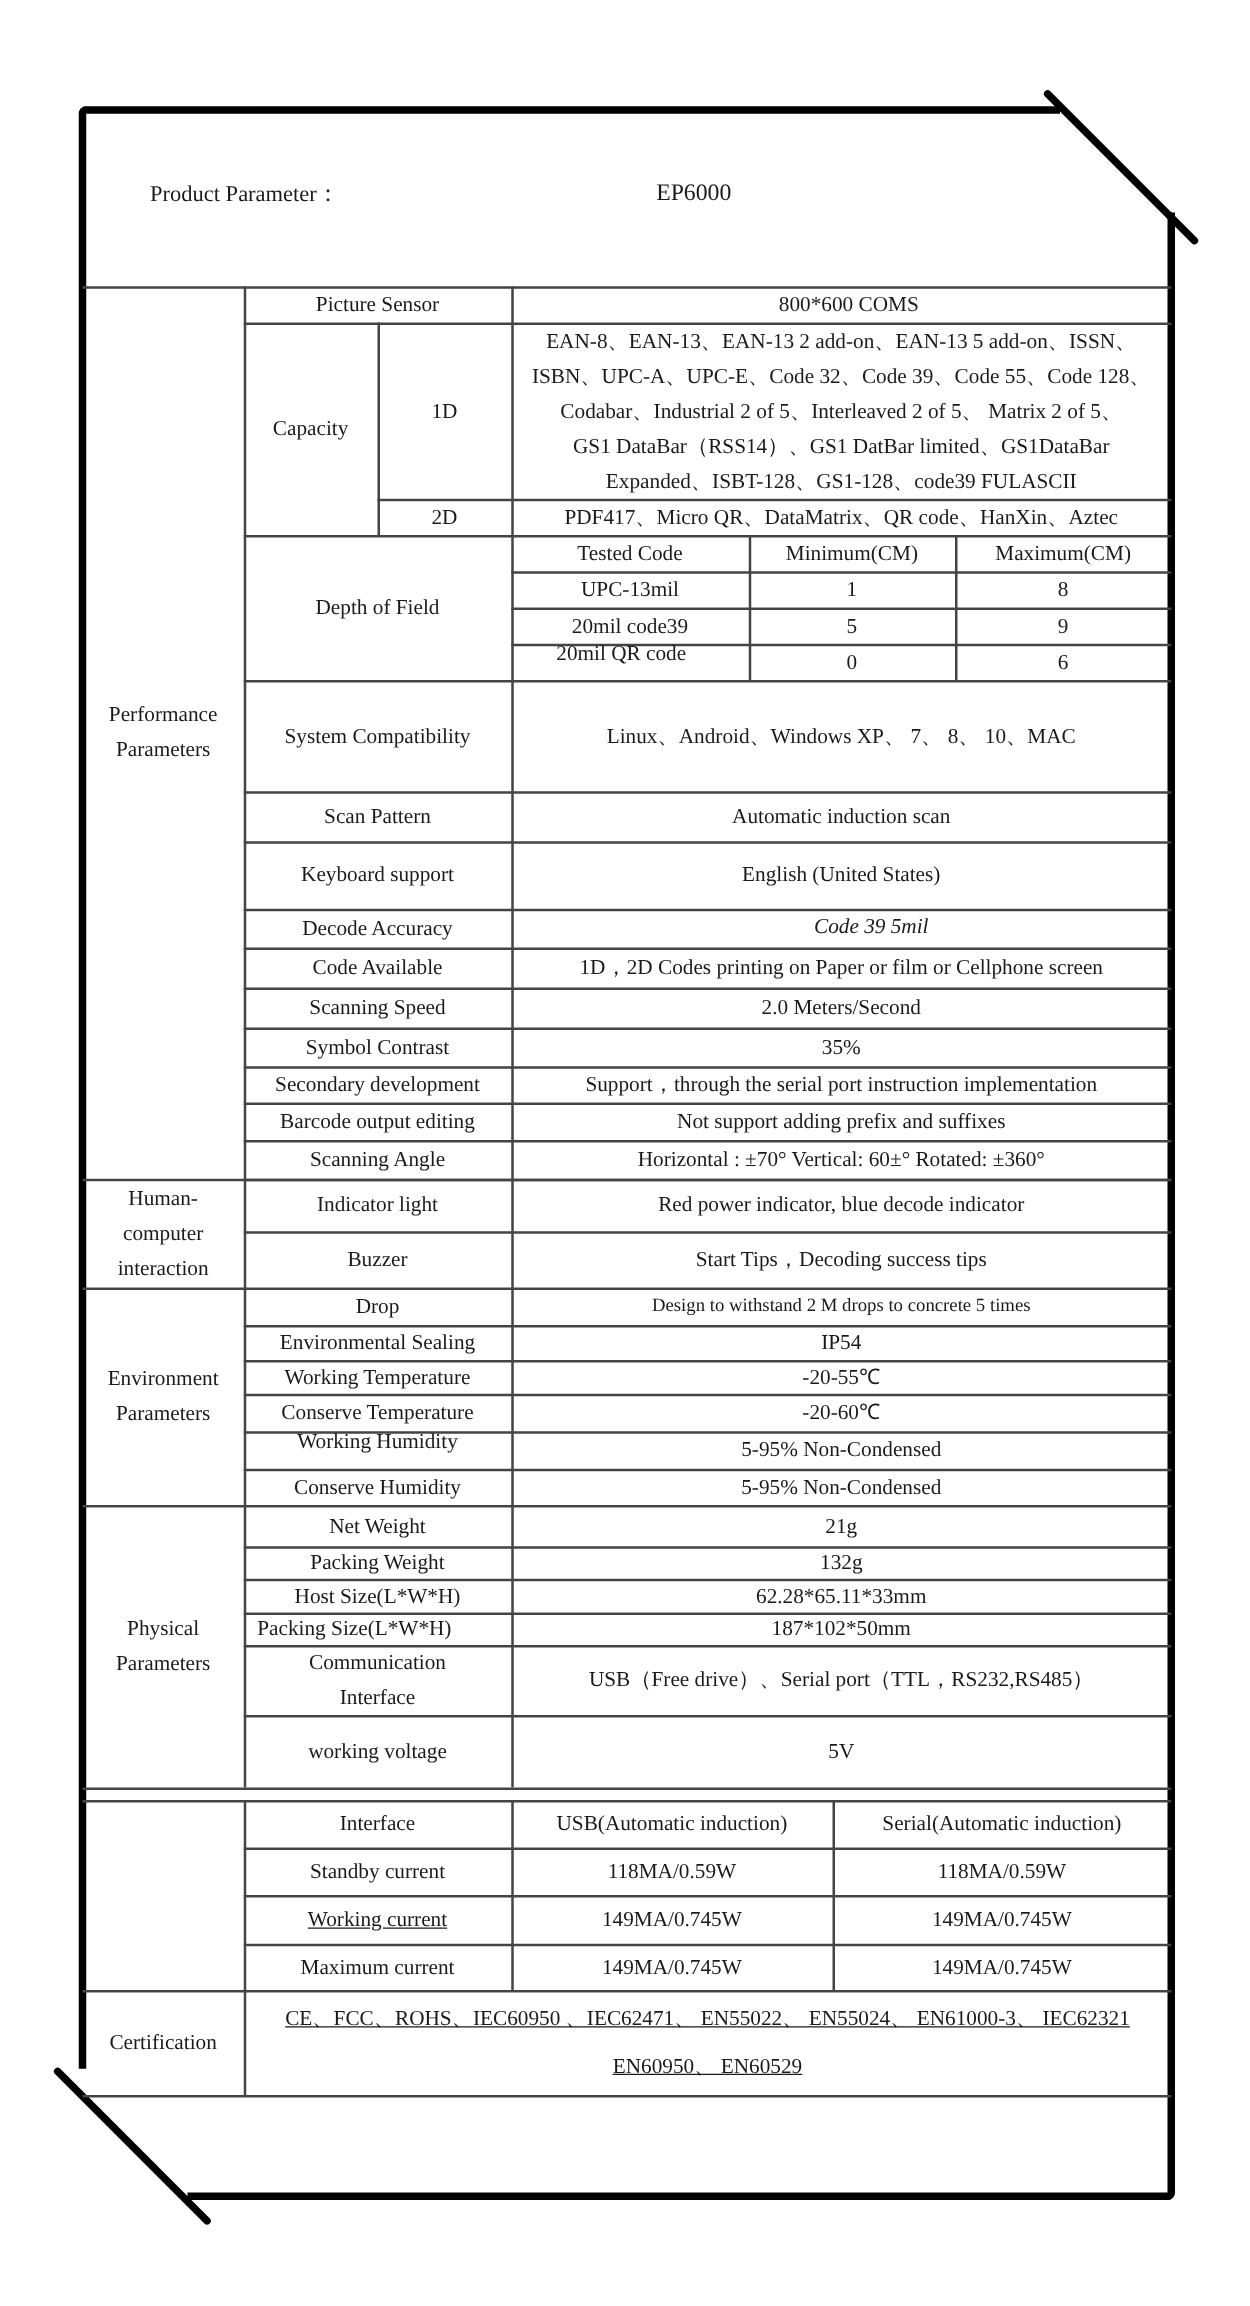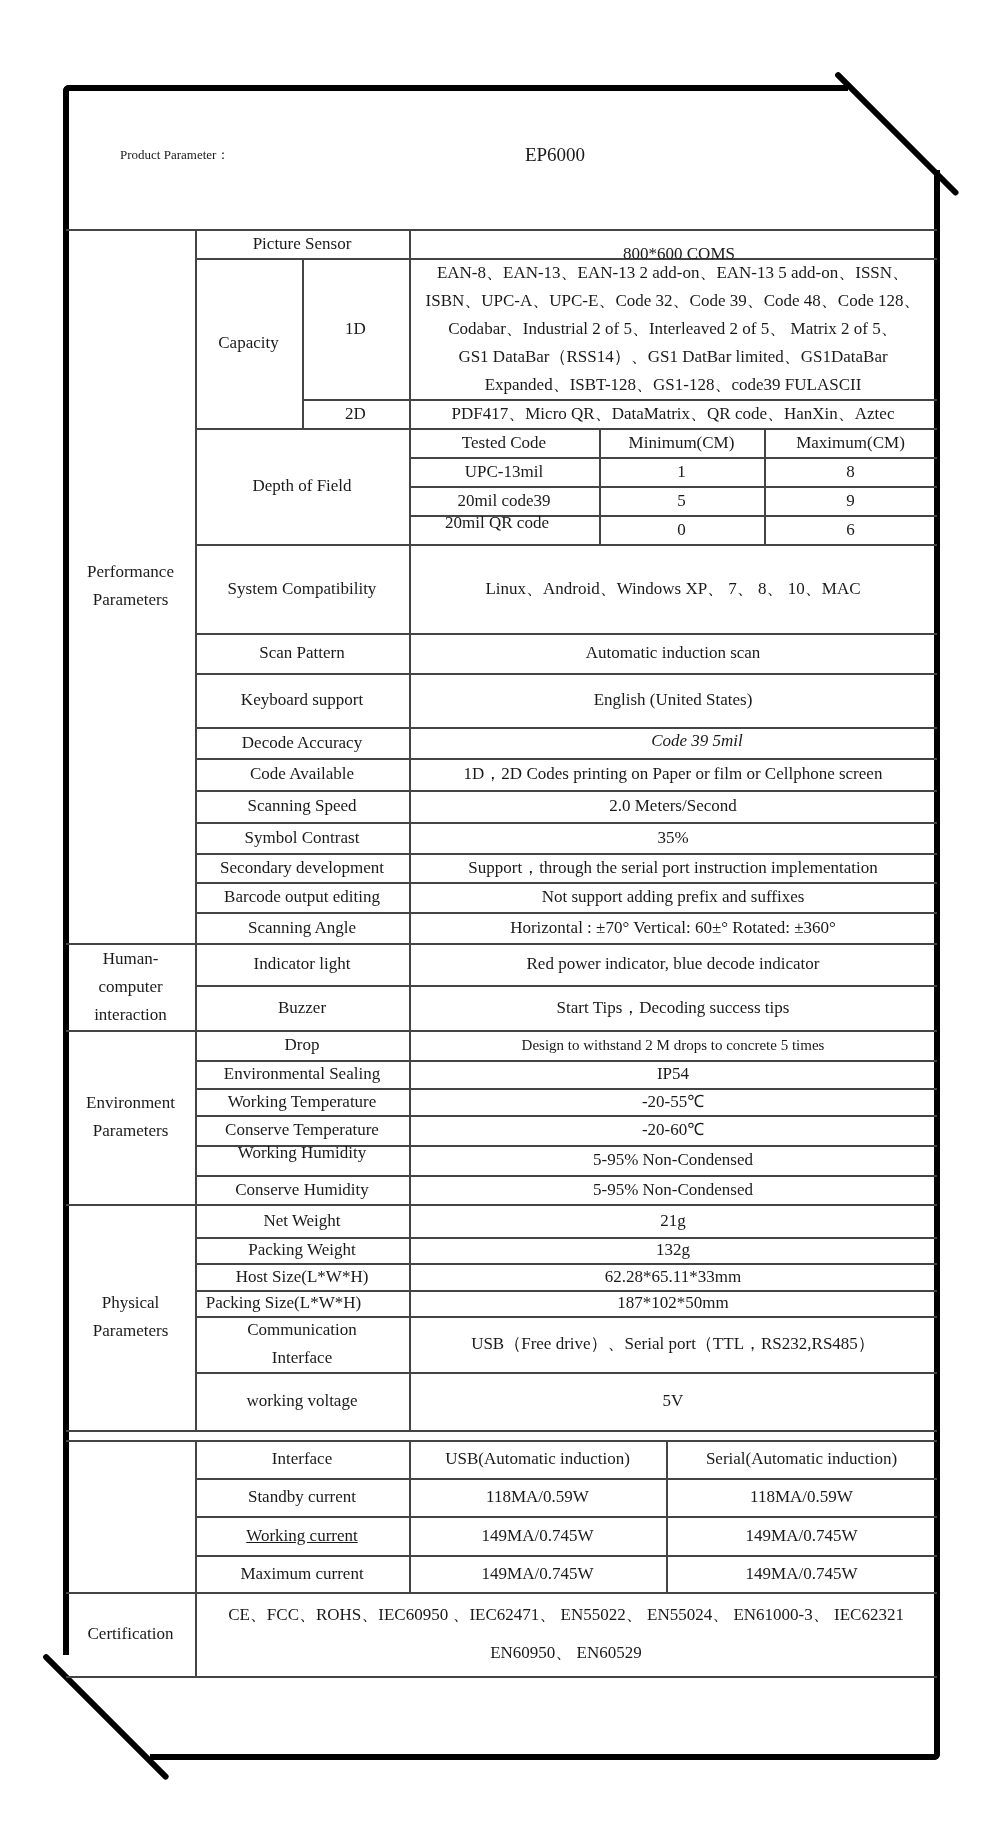--- a/index.html
+++ b/index.html
@@ -13,36 +13,36 @@
 </head>
 <body>
 
 <div class="frame" style="left:63px;top:85px;width:785px;height:6px;border-radius:6px 0 0 0"></div>
 <div class="frame" style="left:63px;top:85px;width:6px;height:1570px;border-radius:6px 0 0 0"></div>
 <div class="frame" style="left:934px;top:170px;width:6px;height:1590px;border-radius:0 0 6px 0"></div>
 <div class="frame" style="left:150px;top:1754px;width:790px;height:6px;border-radius:0 0 6px 0"></div>
 <div class="diag" style="left:836px;top:70px;width:172px;transform:rotate(45deg)"></div>
 <div class="diag" style="left:44px;top:1652px;width:175px;transform:rotate(45deg)"></div>
 
-<div class="t" style="left:120px;top:140px;width:200px;height:30px;justify-content:flex-start;font-size:13px">Product Parameter：</div>
+<div class="t" style="left:120px;top:140px;width:200px;height:30px;justify-content:flex-start;font-size:18px">Product Parameter：</div>
 <div class="t" style="left:480px;top:140px;width:150px;height:30px;font-size:19px">EP6000</div>
 
 <div id="grid">
     <div class="hl" style="left: 66px; top: 229px; width: 871px;"></div>
     <div class="vl" style="left: 195px; top: 229px; height: 1201px;"></div>
     <div class="vl" style="left: 409px; top: 229px; height: 1201px;"></div>
     <div class="hl" style="left: 195px; top: 258px; width: 742px;"></div>
     <div class="t" style="left: 195px; top: 229px; width: 214px; height: 29px;">Picture Sensor</div>
-    <div class="t" style="left: 409px; top: 239px; width: 528px; height: 29px; padding-left: 12px;">800*600 COMS</div>
+    <div class="t" style="left: 409px; top: 229px; width: 528px; height: 29px; padding-left: 12px;">800*600 COMS</div>
     <div class="vl" style="left: 302px; top: 258px; height: 170px;"></div>
     <div class="t" style="left: 195px; top: 258px; width: 107px; height: 170px;">Capacity</div>
     <div class="t" style="left: 302px; top: 258px; width: 107px; height: 141px;">1D</div>
     <div class="t" style="left: 409px; top: 258px; width: 528px; height: 141px; flex-direction: column; line-height: 28px;">
       <span>EAN-8、EAN-13、EAN-13 2 add-on、EAN-13 5 add-on、ISSN、</span>
-      <span>ISBN、UPC-A、UPC-E、Code 32、Code 39、Code 48、Code 128、</span>
+      <span>ISBN、UPC-A、UPC-E、Code 32、Code 39、Code 55、Code 128、</span>
       <span>Codabar、Industrial 2 of 5、Interleaved 2 of 5、 Matrix 2 of 5、</span>
       <span>GS1 DataBar（RSS14）、GS1 DatBar limited、GS1DataBar</span>
       <span>Expanded、ISBT-128、GS1-128、code39 FULASCII</span>
     </div>
     <div class="hl" style="left: 302px; top: 399px; width: 635px;"></div>
     <div class="t" style="left: 302px; top: 399px; width: 107px; height: 29px;">2D</div>
     <div class="t" style="left: 409px; top: 399px; width: 528px; height: 29px;">PDF417、Micro QR、DataMatrix、QR code、HanXin、Aztec</div>
     <div class="hl" style="left: 195px; top: 428px; width: 742px;"></div>
     <div class="t" style="left: 195px; top: 428px; width: 214px; height: 116px;">Depth of Field</div>
     <div class="vl" style="left: 599px; top: 428px; height: 116px;"></div>
@@ -154,18 +154,18 @@
     <div class="hl" style="left: 195px; top: 1516px; width: 742px;"></div>
     <div class="t" style="left: 195px; top: 1516px; width: 214px; height: 39px; text-decoration: underline;">Working current</div>
     <div class="t" style="left: 409px; top: 1516px; width: 257px; height: 39px;">149MA/0.745W</div>
     <div class="t" style="left: 666px; top: 1516px; width: 271px; height: 39px;">149MA/0.745W</div>
     <div class="hl" style="left: 195px; top: 1555px; width: 742px;"></div>
     <div class="t" style="left: 195px; top: 1555px; width: 214px; height: 37px;">Maximum current</div>
     <div class="t" style="left: 409px; top: 1555px; width: 257px; height: 37px;">149MA/0.745W</div>
     <div class="t" style="left: 666px; top: 1555px; width: 271px; height: 37px;">149MA/0.745W</div>
     <div class="hl" style="left: 66px; top: 1592px; width: 871px;"></div>
     <div class="t" style="left: 66px; top: 1592px; width: 129px; height: 84px;">Certification</div>
-    <div class="t" style="left: 195px; top: 1592px; width: 742px; height: 84px; flex-direction: column; line-height: 38px;">
+    <div class="t" style="left: 195px; top: 1592px; width: 742px; height: 84px; flex-direction: column; line-height: 38px; text-decoration: underline;">
       <span>CE、FCC、ROHS、IEC60950 、IEC62471、 EN55022、 EN55024、 EN61000-3、 IEC62321</span>
       <span>EN60950、 EN60529</span>
     </div>
     <div class="hl" style="left: 66px; top: 1676px; width: 871px;"></div>
   </div>
 
 </body></html>

